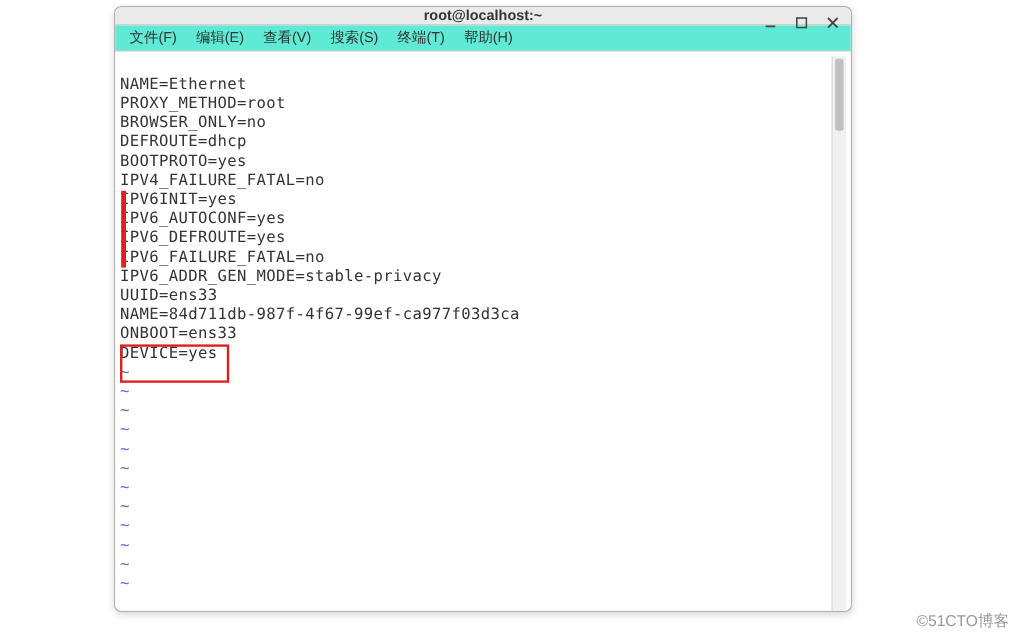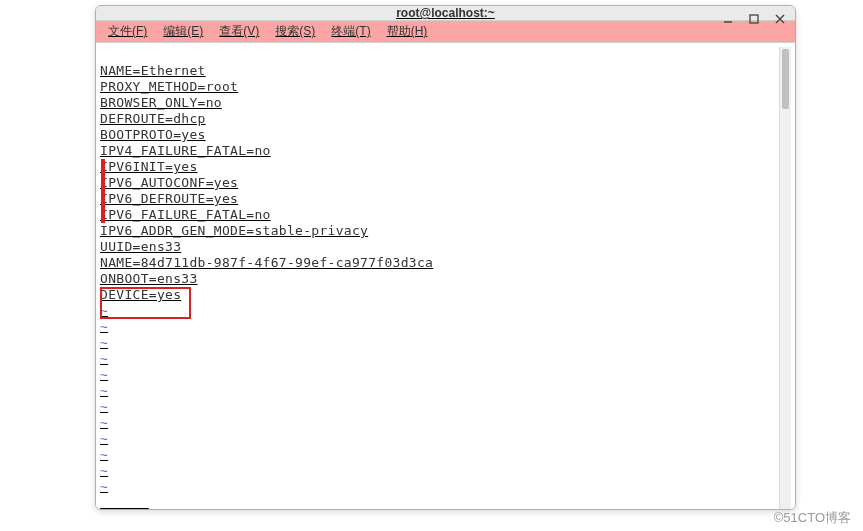--- a/index.html
+++ b/index.html
@@ -7,30 +7,29 @@
       background: #ffffff;
       font-family: sans-serif;
       width: 863px;
       height: 531px;
       position: relative;
     }
     .window {
       position: absolute;
       left: 95px;
       top: 5px;
-      width: 701px;
+      width: 615px;
       height: 505px;
       background: #fafafa;
       border: 1px solid #b0b0b0;
       border-radius: 6px;
       box-shadow: 0 2px 6px rgba(0,0,0,0.15);
       display: flex;
       flex-direction: column;
       overflow: hidden;
-      text-decoration: underline;
     }
     .titlebar {
       height: 28px;
       background: #eaeaea;
       display: flex;
       align-items: center;
       justify-content: center;
       position: relative;
       border-bottom: 1px solid #d0d0d0;
     }
@@ -52,21 +51,21 @@
       display: flex;
       align-items: center;
       justify-content: center;
       font-size: 12px;
       color: #444;
       cursor: default;
       line-height: 1;
     }
     .menubar {
       height: 24px;
-      background: #fca5a5;
+      background: #5eead4;
       border-bottom: 1px solid #d0d0d0;
       display: flex;
       align-items: center;
       padding-left: 4px;
       font-size: 12px;
       color: #333;
     }
     .menu-item {
       padding: 2px 8px;
       cursor: default;
@@ -112,21 +111,21 @@
     .red-box.a {
       left: 1px; top: 112px;
       width: 4px; height: 64px;
     }
     .red-box.b {
       left: 0px; top: 240px;
       width: 91px; height: 32px;
     }
     .watermark {
       position: absolute;
-      right: 12px;
+      right: 22px;
       bottom: 4px;
       font-size: 13px;
       color: #999;
     }
   </style>
 </head>
 <body>
 
 <div class="window">
   <div class="titlebar">

